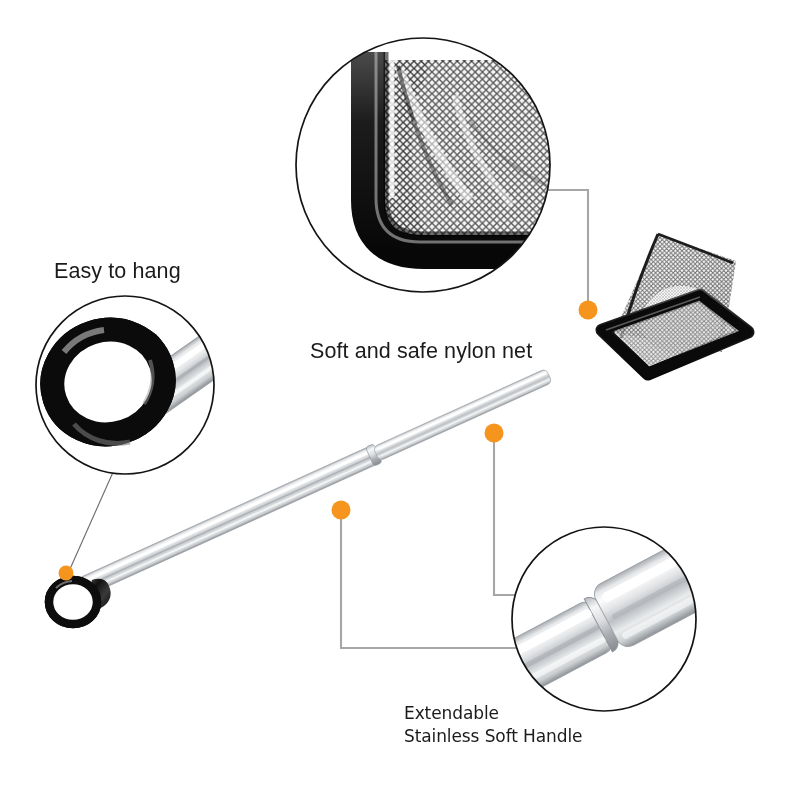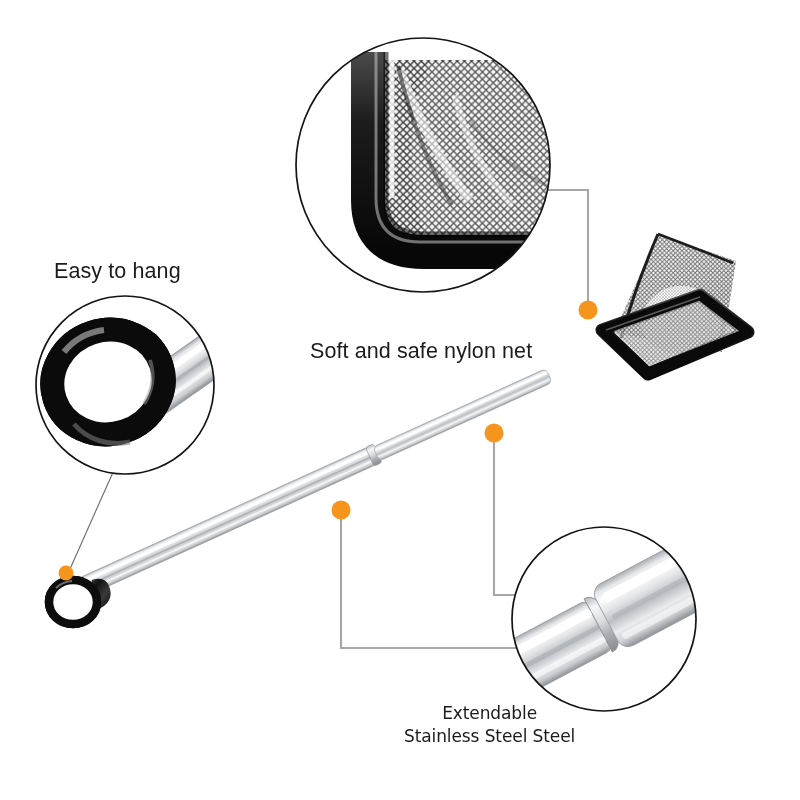--- a/index.html
+++ b/index.html
@@ -23,21 +23,20 @@
     left: 0;
     top: 0;
     width: 800px;
     height: 800px;
   }
   .label {
     position: absolute;
     white-space: nowrap;
     color: #1b1b1b;
     line-height: 1.34;
-    text-align: center;
   }
   .label-top {
     font-family: "Liberation Sans", sans-serif;
     font-size: 21.5px;
     font-weight: 400;
     letter-spacing: 0.1px;
   }
   .label-bottom {
     font-family: "DejaVu Sans", sans-serif;
     font-size: 17px;
@@ -272,16 +271,16 @@
       <circle cx="66" cy="573" r="7.5" fill="#F5951E"></circle>
     </g>
   </svg>
 
   <div class="label label-top" id="label-easy-to-hang">Easy to hang</div>
 
   <div class="label label-top" id="label-nylon-net">Soft and safe nylon net</div>
 
   <div class="label label-bottom" id="label-handle">
     <span class="ln">Extendable</span>
-    <span class="ln">Stainless Steel Steel</span>
+    <span class="ln">Stainless Soft Handle</span>
   </div>
 
 </div>
 
 </body></html>

